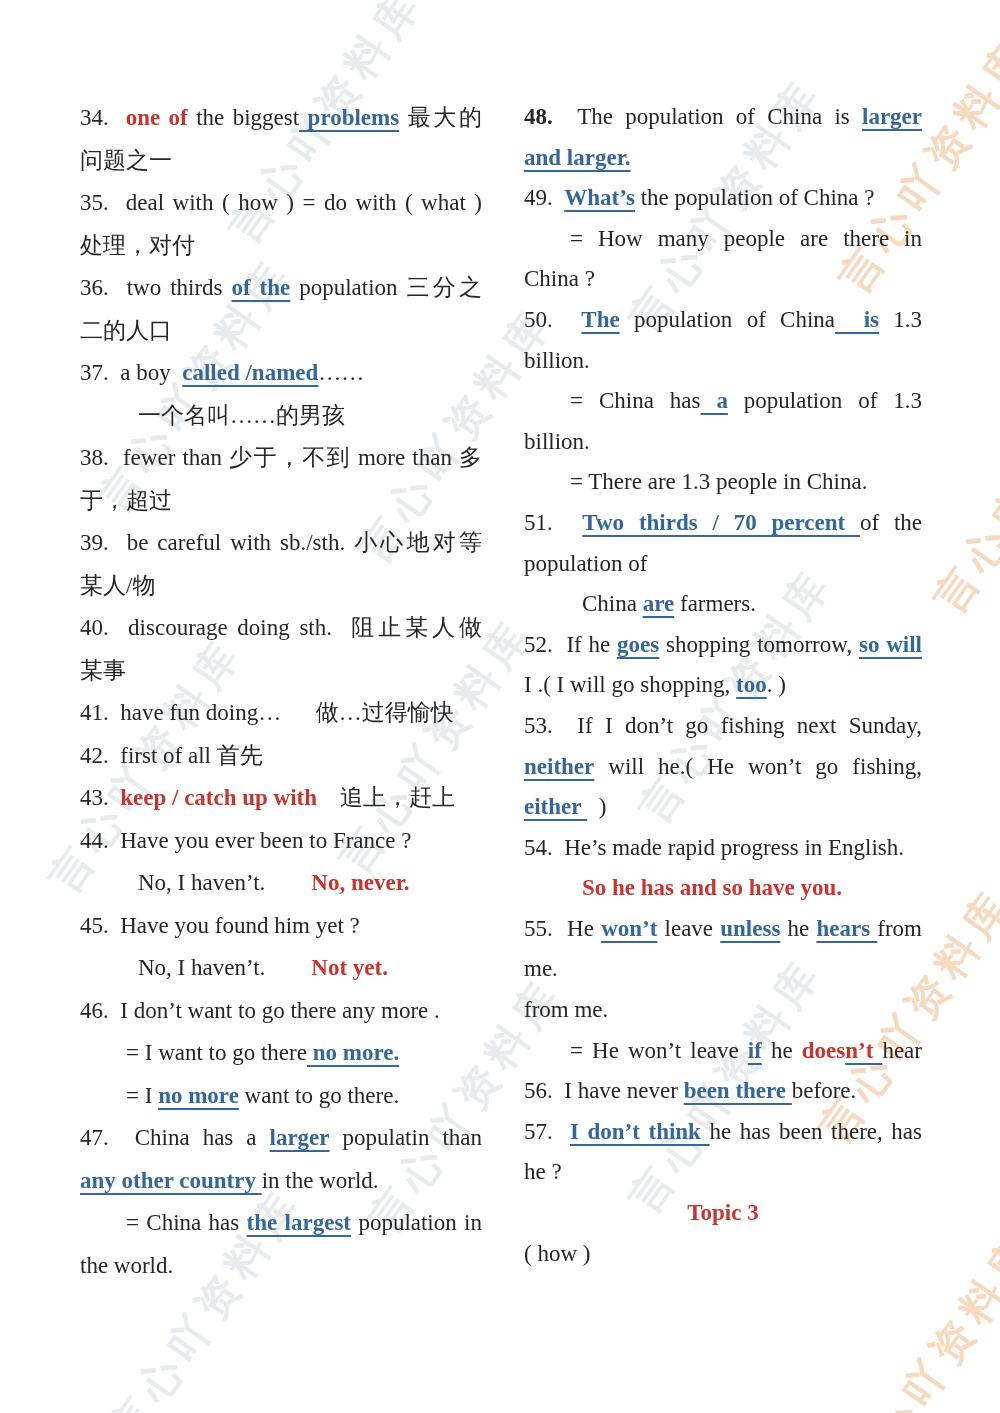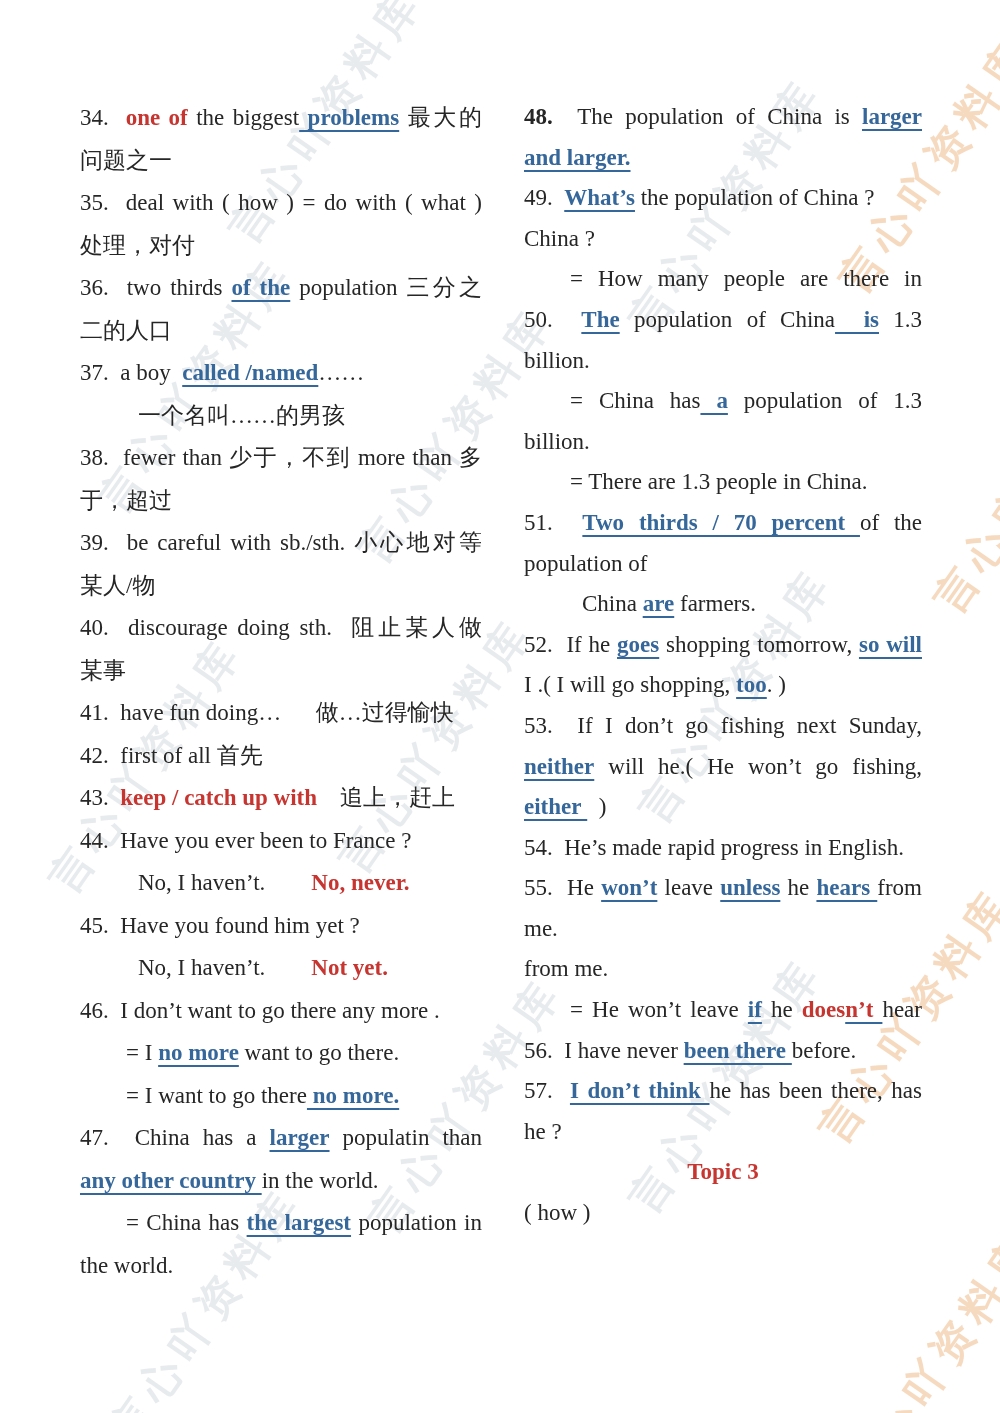--- a/index.html
+++ b/index.html
@@ -94,47 +94,48 @@
         <div class="line just"><span class="s-n">40.&nbsp; discourage doing sth.&nbsp; 阻止某人做</span></div>
         <div class="line"><span class="s-n">某事</span></div>
         <div class="line"><span class="s-n">41.&nbsp; have fun doing…&nbsp;&nbsp;&nbsp;&nbsp;&nbsp; 做…过得愉快</span></div>
         <div class="line"><span class="s-n">42.&nbsp; first of all 首先</span></div>
         <div class="line"><span class="s-n">43.&nbsp; </span><span class="s-r">keep / catch up with</span><span class="s-n">&nbsp;&nbsp;&nbsp; 追上，赶上</span></div>
         <div class="line"><span class="s-n">44.&nbsp; Have you ever been to France ?</span></div>
         <div class="line in2"><span class="s-n">No, I haven’t.&nbsp;&nbsp;&nbsp;&nbsp;&nbsp;&nbsp;&nbsp; </span><span class="s-r">No, never.</span></div>
         <div class="line"><span class="s-n">45.&nbsp; Have you found him yet ?</span></div>
         <div class="line in2"><span class="s-n">No, I haven’t.&nbsp;&nbsp;&nbsp;&nbsp;&nbsp;&nbsp;&nbsp; </span><span class="s-r">Not yet.</span></div>
         <div class="line"><span class="s-n">46.&nbsp; I don’t want to go there any more .</span></div>
+        <div class="line in1"><span class="s-n">= I want to go there</span><span class="s-b"> no more.</span></div>
         <div class="line in1"><span class="s-n">= I </span><span class="s-b">no more</span><span class="s-n"> want to go there.</span></div>
-        <div class="line in1"><span class="s-n">= I want to go there</span><span class="s-b"> no more.</span></div>
         <div class="line just"><span class="s-n">47.&nbsp; China has a </span><span class="s-b">larger</span><span class="s-n"> populatin than</span></div>
         <div class="line"><span class="s-b">any other country </span><span class="s-n">in the world.</span></div>
         <div class="line just in1"><span class="s-n">= China has </span><span class="s-b">the largest</span><span class="s-n"> population in</span></div>
         <div class="line"><span class="s-n">the world.</span></div>
       </div>
     <div class="col" id="col-right">
         <div class="line just"><span class="s-k">48.&nbsp; </span><span class="s-n">The population of China is </span><span class="s-b">larger</span></div>
         <div class="line"><span class="s-b">and larger.</span></div>
         <div class="line"><span class="s-n">49.&nbsp; </span><span class="s-b">What’s</span><span class="s-n"> the population of China ?</span></div>
+        <div class="line just in1"><span class="s-n">= How many people are there in</span></div>
         <div class="line"><span class="s-n">China ?</span></div>
-        <div class="line just in1"><span class="s-n">= How many people are there in</span></div>
         <div class="line just"><span class="s-n">50.&nbsp; </span><span class="s-b">The</span><span class="s-n"> population of China</span><span class="s-b">&nbsp;&nbsp;is</span><span class="s-n"> 1.3</span></div>
         <div class="line"><span class="s-n">billion.</span></div>
         <div class="line just in1"><span class="s-n">= China has</span><span class="s-b">&nbsp;a</span><span class="s-n"> population of 1.3</span></div>
         <div class="line"><span class="s-n">billion.</span></div>
         <div class="line in1"><span class="s-n">= There are 1.3 people in China.</span></div>
         <div class="line just"><span class="s-n">51.&nbsp; </span><span class="s-b">Two thirds / 70 percent </span><span class="s-n">of the</span></div>
         <div class="line"><span class="s-n">population of</span></div>
         <div class="line in2"><span class="s-n">China </span><span class="s-b">are</span><span class="s-n"> farmers.</span></div>
         <div class="line just"><span class="s-n">52.&nbsp; If he </span><span class="s-b">goes</span><span class="s-n"> shopping tomorrow, </span><span class="s-b">so will</span></div>
         <div class="line"><span class="s-n">I .( I will go shopping, </span><span class="s-b">too</span><span class="s-n">. )</span></div>
         <div class="line just"><span class="s-n">53.&nbsp; If I don’t go fishing next Sunday,</span></div>
         <div class="line just"><span class="s-b">neither</span><span class="s-n"> will he.( He won’t go fishing,</span></div>
         <div class="line"><span class="s-b">either&nbsp;</span><span class="s-n">&nbsp; )</span></div>
         <div class="line"><span class="s-n">54.&nbsp; He’s made rapid progress in English.</span></div>
+        <div class="line in2"><span class="s-r">So he has and so have you.</span></div>
         <div class="line just"><span class="s-n">55.&nbsp; He </span><span class="s-b">won’t</span><span class="s-n"> leave </span><span class="s-b">unless</span><span class="s-n"> he </span><span class="s-b">hears </span><span class="s-n">from</span></div>
         <div class="line"><span class="s-n">me.</span></div>
         <div class="line"><span class="s-n">from me.</span></div>
         <div class="line just in1"><span class="s-n">= He won’t leave </span><span class="s-b">if</span><span class="s-n"> he </span><span class="s-r">does</span><span class="s-ru">n’t </span><span class="s-n">hear</span></div>
         <div class="line"><span class="s-n">56.&nbsp; I have never </span><span class="s-b">been there </span><span class="s-n">before.</span></div>
         <div class="line just"><span class="s-n">57.&nbsp; </span><span class="s-b">I don’t think </span><span class="s-n">he has been there, has</span></div>
         <div class="line"><span class="s-n">he ?</span></div>
         <div class="line center"><span class="s-r">Topic 3</span></div>
         <div class="line"><span class="s-n">( how )</span></div>
       </div>

